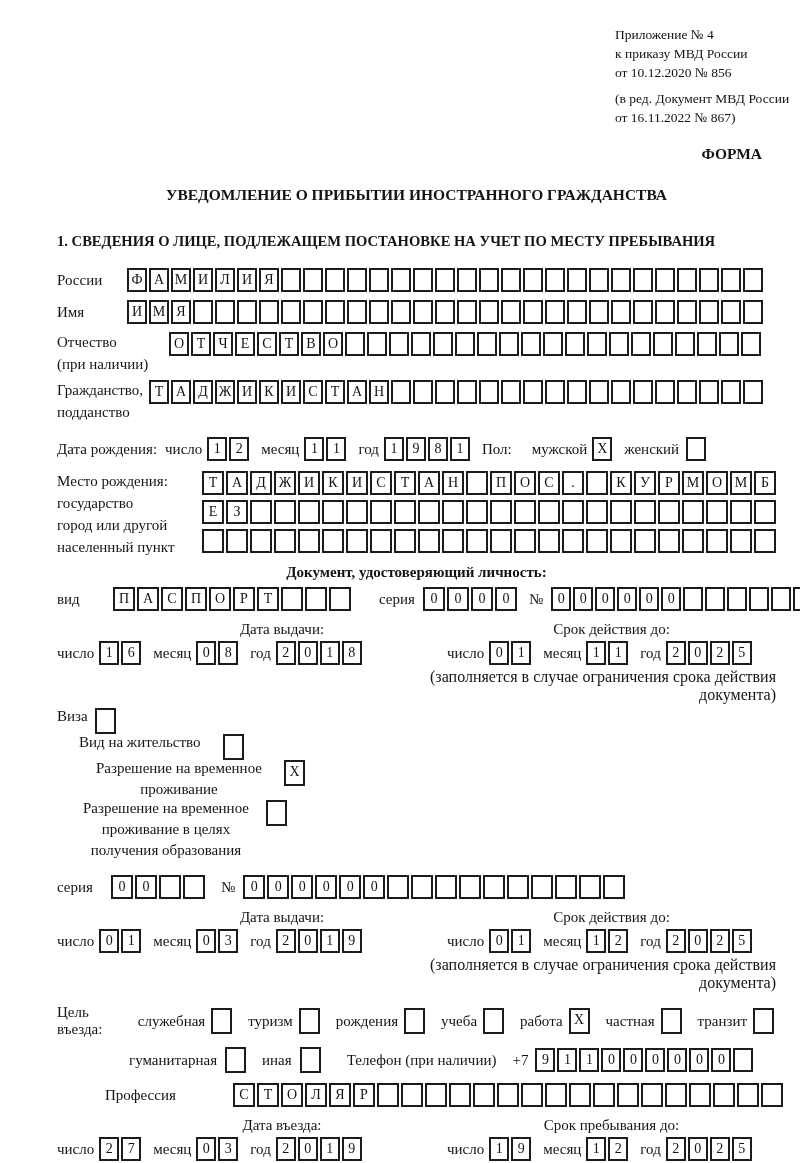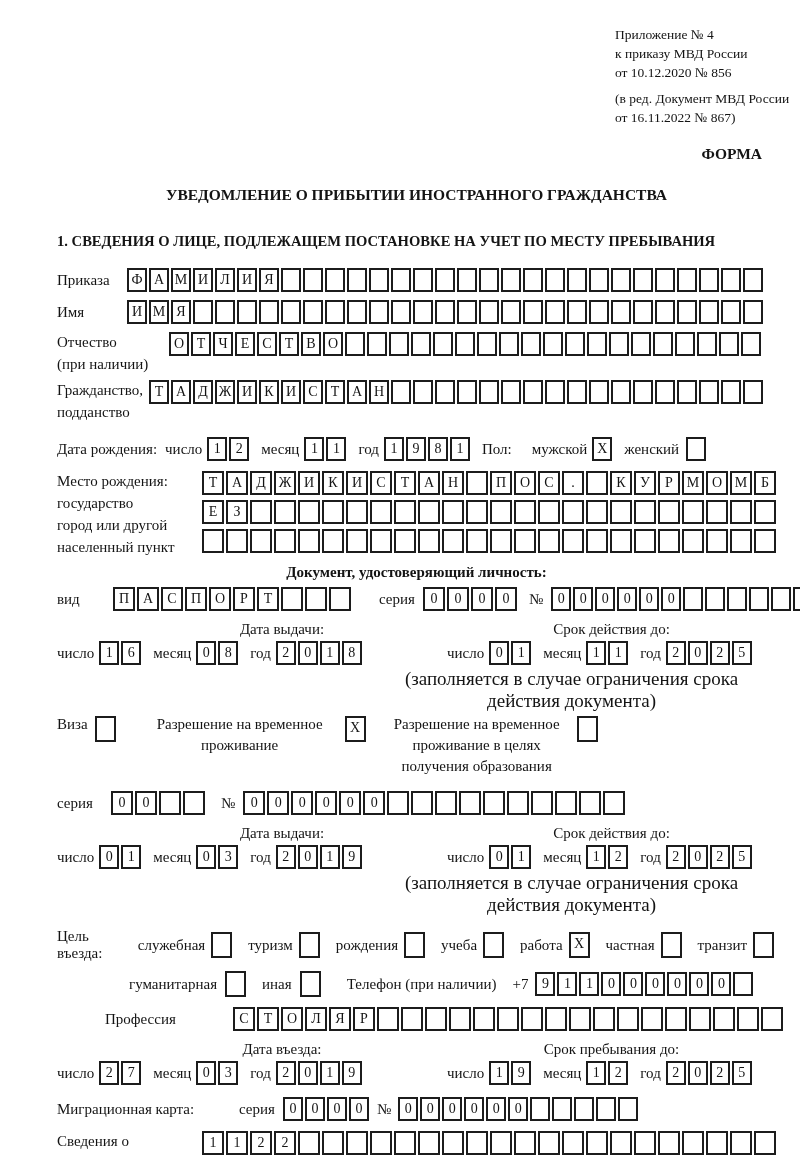--- a/index.html
+++ b/index.html
@@ -28,21 +28,21 @@
 
   .dg{display:inline-flex;align-items:center;}
   .dg .t{margin:0 5px 0 0;}
   .dg .cells{margin-right:10px;}
 
   .tworow{display:flex;margin-top:10px;}
   .half-l{width:390px;flex:none;}
   .half-r{flex:1;}
   .dg-head{text-align:center;margin-bottom:3px;}
   .half-l .dg-head{padding-left:60px;}
-  .note{font-size:19px;text-align:center;}
+  .note{font-size:16px;text-align:right;}
   .note-r{margin-left:310px;margin-top:3px;}
 
   .opt{display:inline-flex;align-items:flex-start;}
   .opt .ol{margin-right:7px;}
   .opt .c2{max-width:196px;text-align:center;line-height:1.4;margin-top:-2px;}
   .opt .c3{max-width:186px;text-align:center;line-height:1.4;margin-top:-2px;}
 
   .purpose{display:flex;align-items:center;flex-wrap:nowrap;}
   .purpose .pl{margin:0 6px 0 14px;}
   .purpose .pl.first{margin-left:0;}
@@ -65,21 +65,21 @@
 
   <div class="forma">ФОРМА</div>
 
   <div class="title">
     <div>УВЕДОМЛЕНИЕ О ПРИБЫТИИ ИНОСТРАННОГО ГРАЖДАНСТВА</div>
   </div>
 
   <div class="sec-head">1. СВЕДЕНИЯ О ЛИЦЕ, ПОДЛЕЖАЩЕМ ПОСТАНОВКЕ НА УЧЕТ ПО МЕСТУ ПРЕБЫВАНИЯ</div>
 
   <div class="row ac" style="margin-top:18px;">
-    <span class="lbl" style="width:70px;">Приказа</span>
+    <span class="lbl" style="width:70px;">России</span>
     <span class="cells">
         <span class="cell">Ф</span>
         <span class="cell">А</span>
         <span class="cell">М</span>
         <span class="cell">И</span>
         <span class="cell">Л</span>
         <span class="cell">И</span>
         <span class="cell">Я</span>
         <span class="cell"></span>
         <span class="cell"></span>
@@ -417,24 +417,30 @@
             <span class="cell">0</span>
             <span class="cell">2</span>
             <span class="cell">5</span>
           </span>
       </div>
     </div>
   </div>
   <div class="note note-r">(заполняется в случае ограничения срока действия документа)</div>
 
 
-  <div class="row" style="margin-top:4px;">
+  <div class="row" style="margin-top:4px;flex-direction:column;">
     <span class="opt">
       <span class="ol">Виза</span>
       <span class="cells box">
+          <span class="cell"></span>
+        </span>
+    </span>
+    <span class="opt" style="margin-left:22px;">
+      <span class="ol">Вид на жительство</span>
+      <span class="cells box" style="margin-left:16px;">
           <span class="cell"></span>
         </span>
     </span>
     <span class="opt" style="margin-left:24px;">
       <span class="ol c2">Разрешение на временное проживание</span>
       <span class="cells box">
           <span class="cell">X</span>
         </span>
     </span>
     <span class="opt" style="margin-left:16px;">

